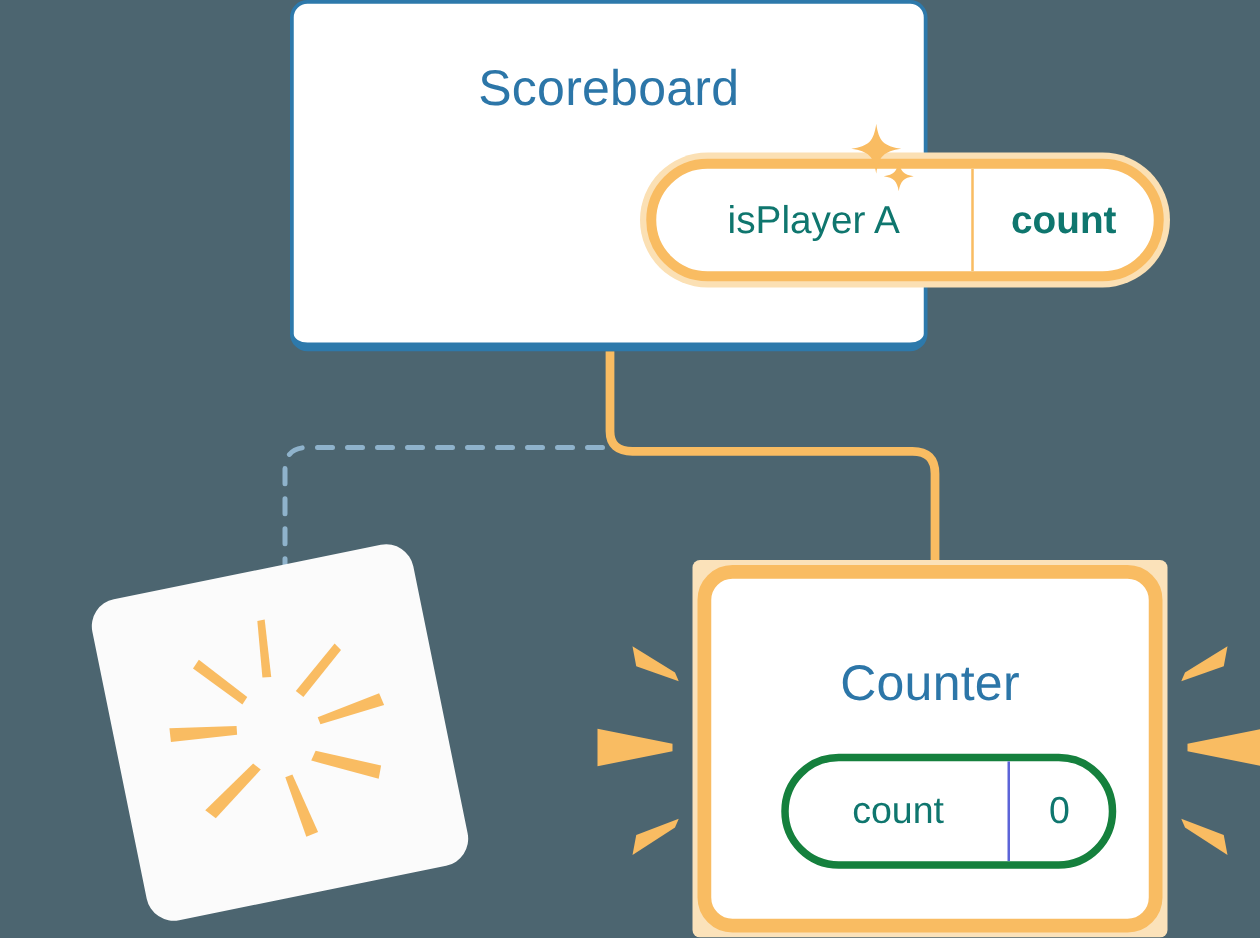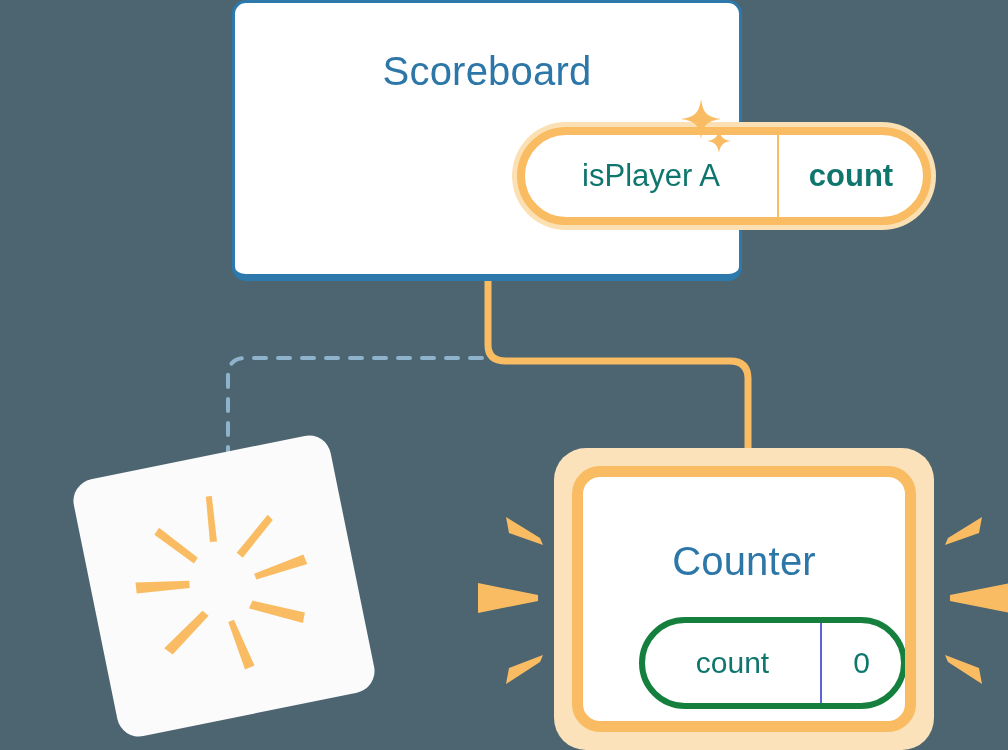--- a/index.html
+++ b/index.html
@@ -108,24 +108,24 @@
     font-weight: 700;
   }
 
   
   .counter-frame {
     position: absolute;
     left: 554px;
     top: 448px;
     width: 380px;
     height: 302px;
-    border-radius: 32px;
+    border-radius: 6px;
     background: #fbe2ba;
     box-sizing: border-box;
-    padding: 18px;
+    padding: 4px;
     z-index: 3;
   }
   .counter-frame-inner {
     width: 100%;
     height: 100%;
     border: 11px solid #f9bc62;
     border-radius: 28px;
     box-sizing: border-box;
     background: #ffffff;
     position: relative;

